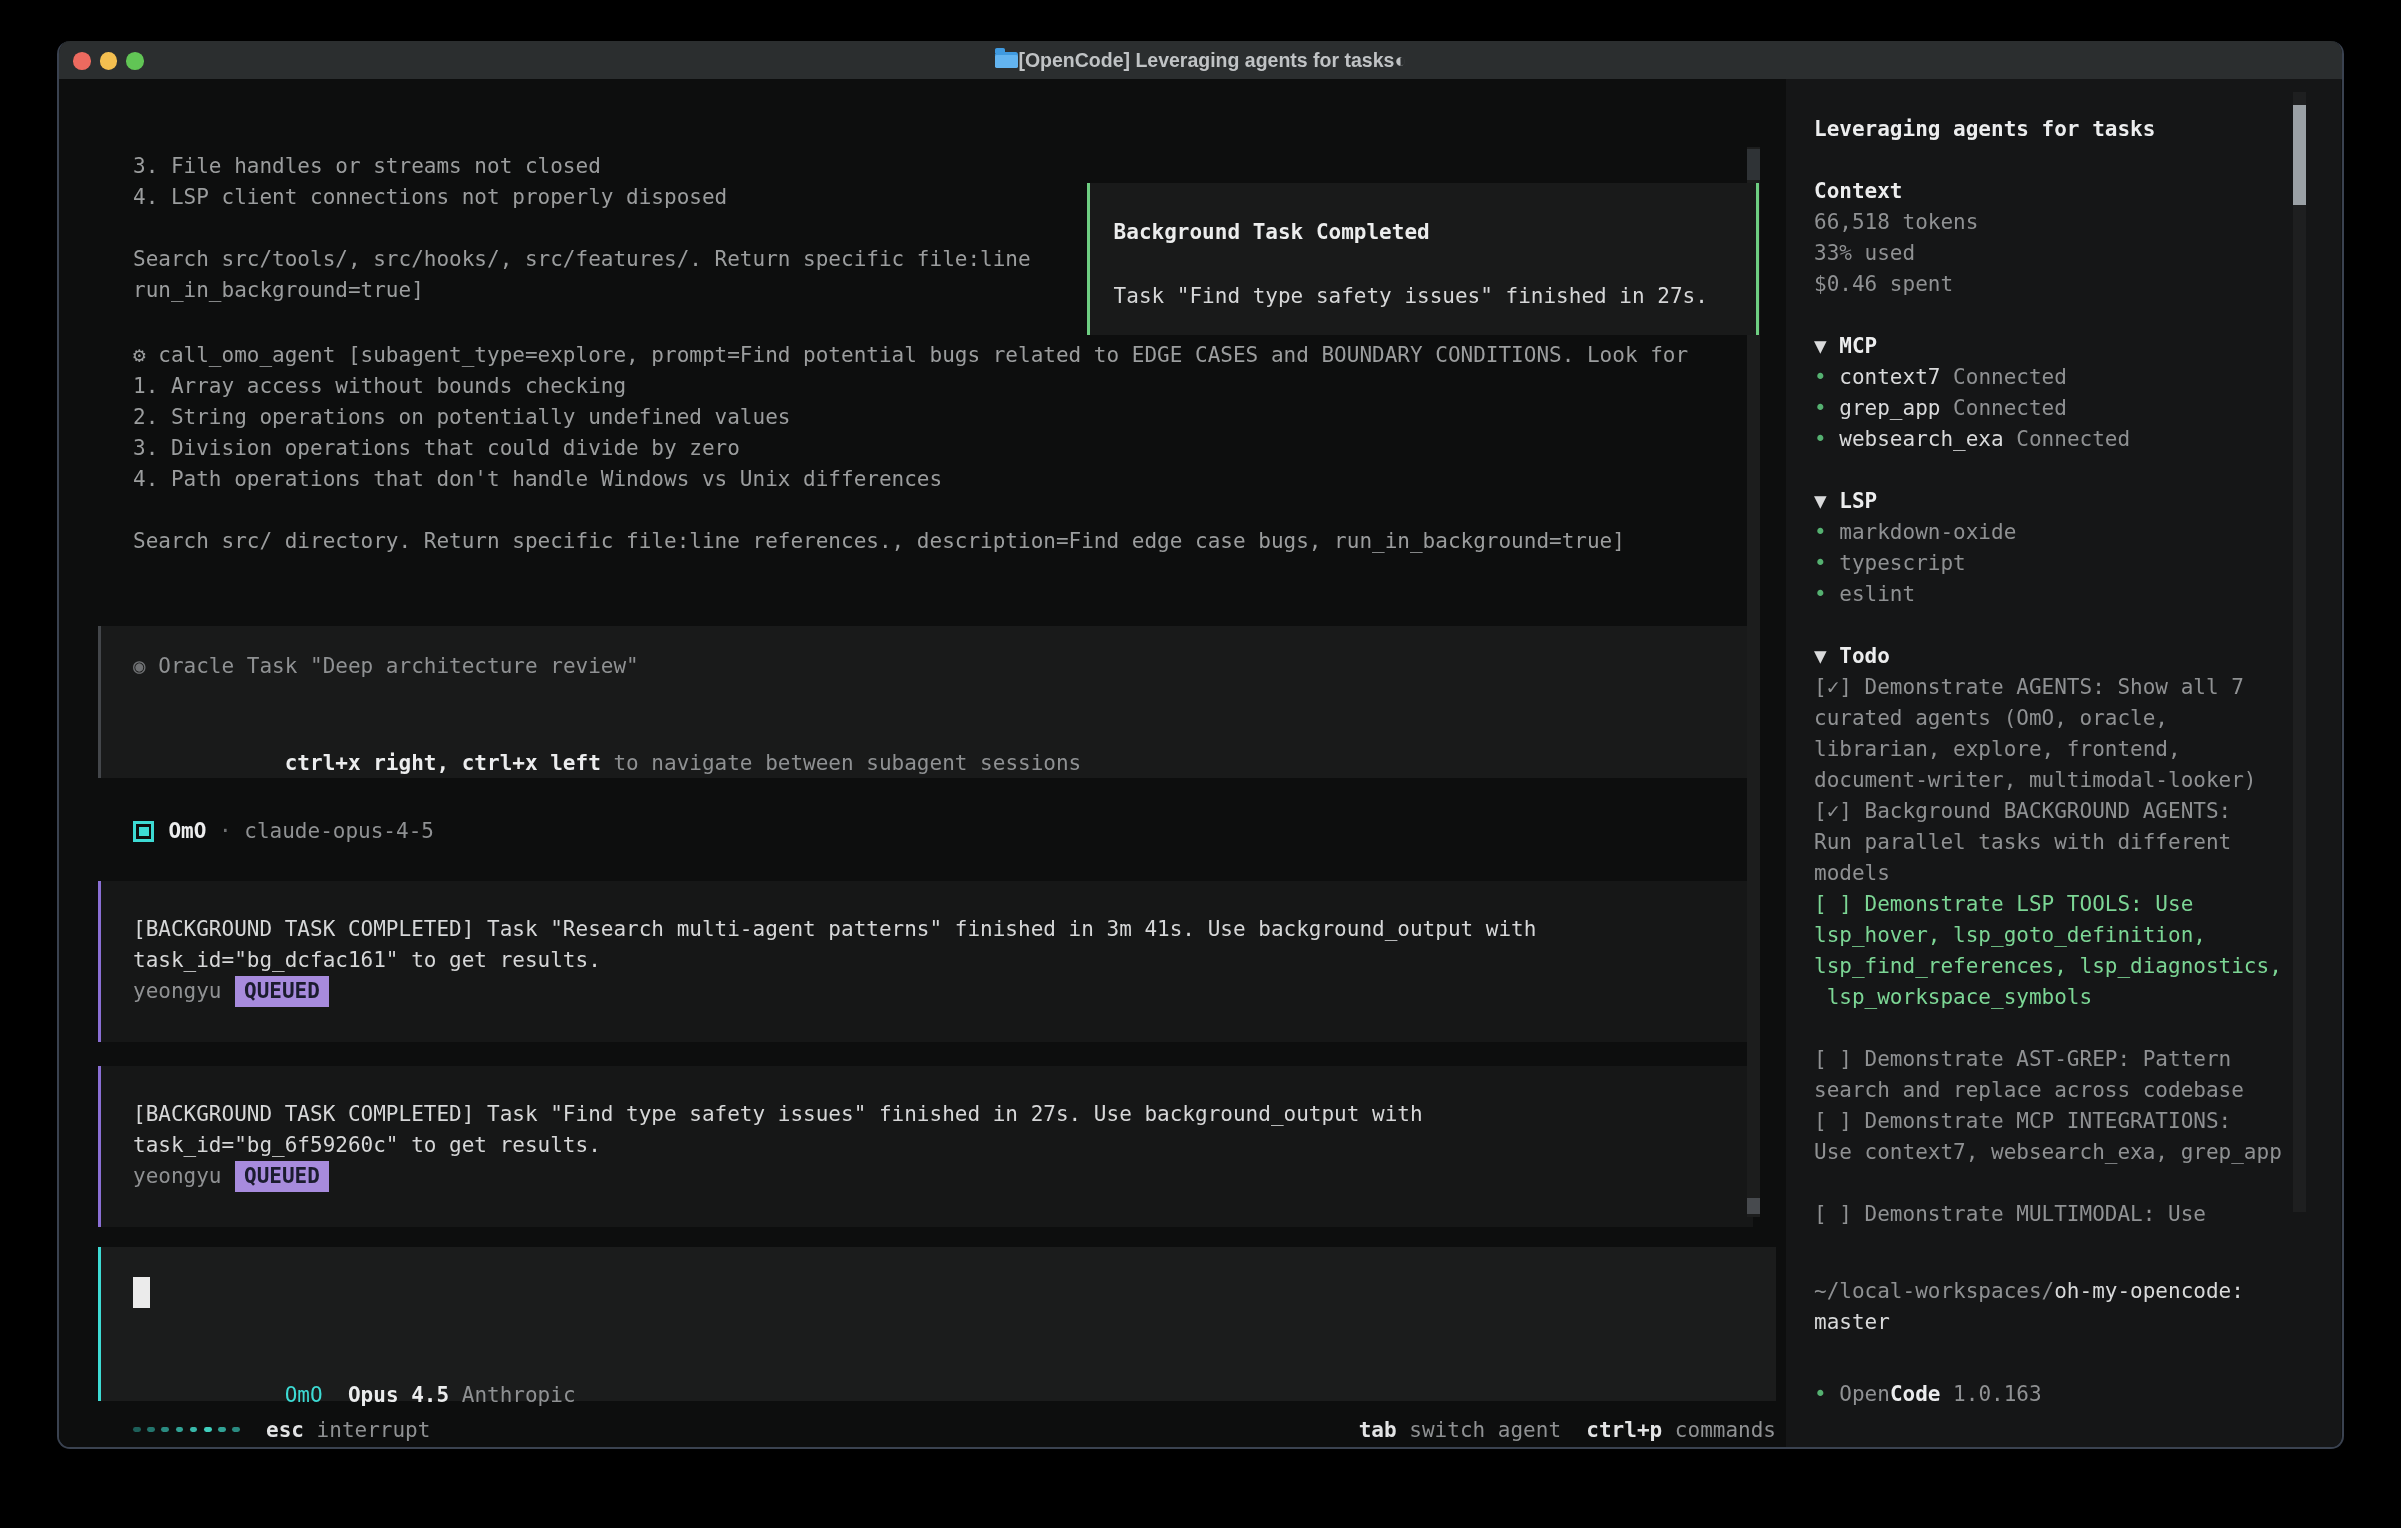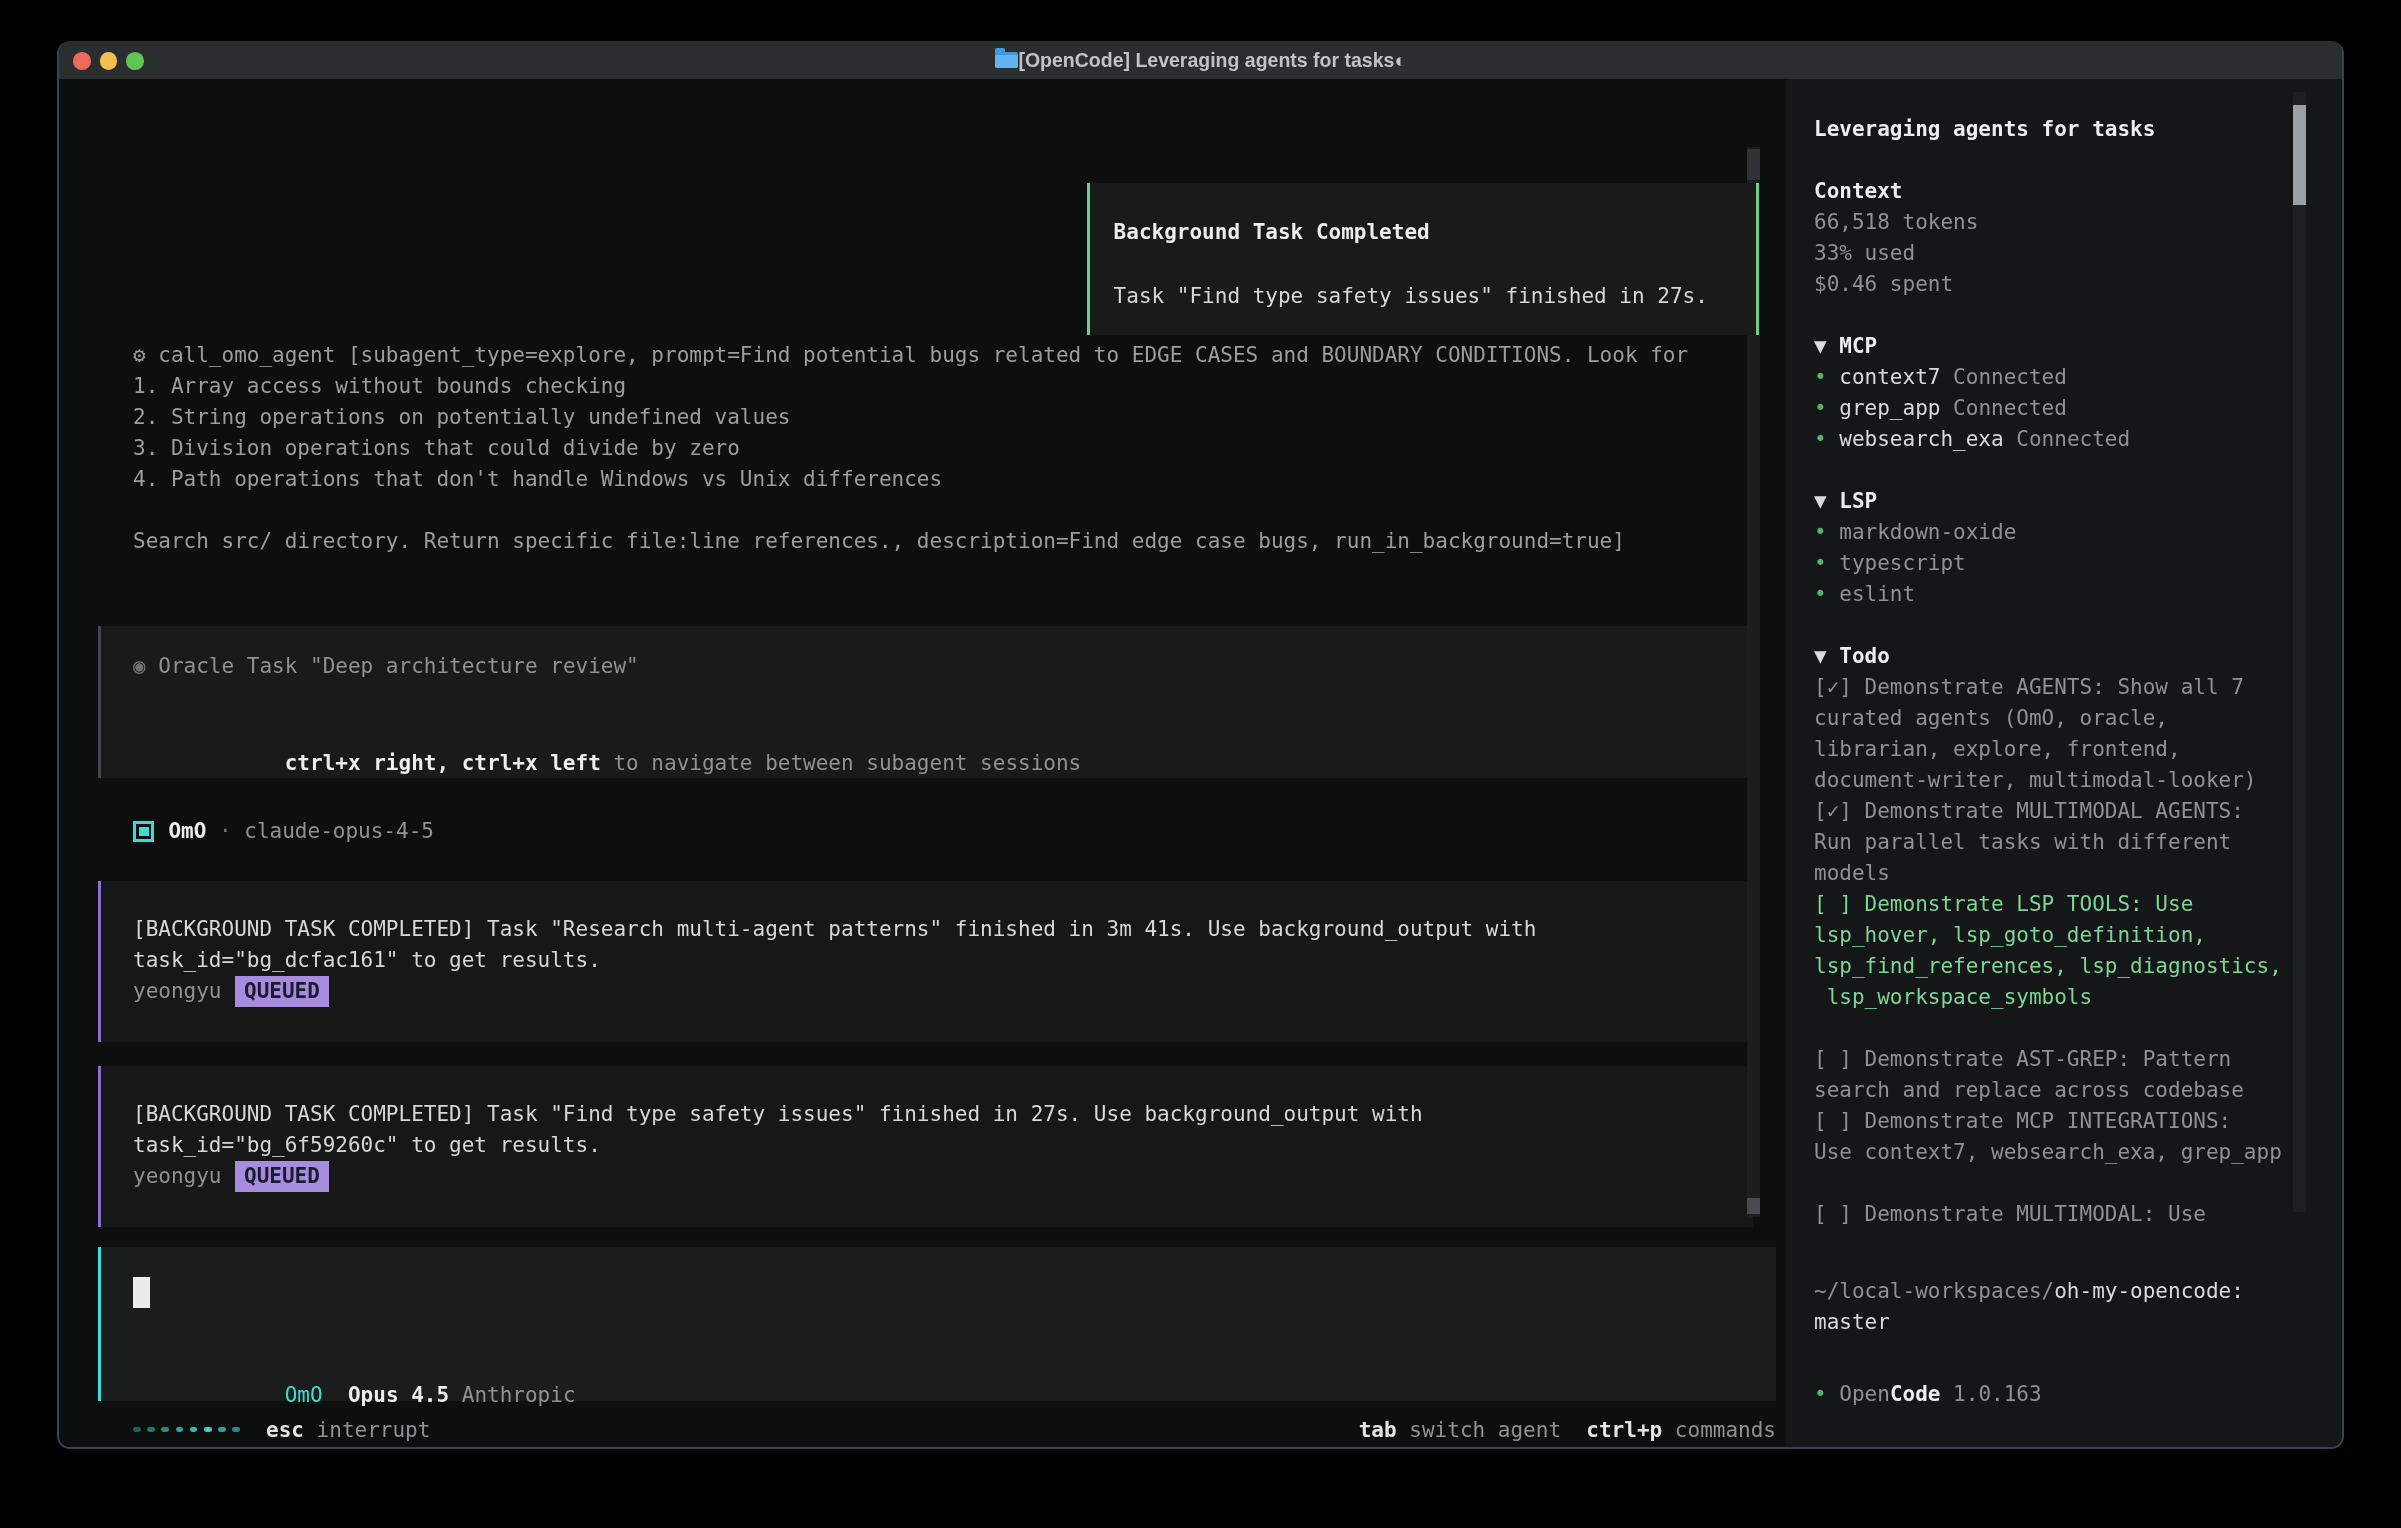--- a/index.html
+++ b/index.html
@@ -99,20 +99,27 @@
         <span class="folder-icon"></span>
         <span>[OpenCode] Leveraging agents for tasks</span>
         <span>◐</span>
       </div>
     </div>
 
     <div class="content">
 
       <div class="main">
 
+        <div class="block mono-gray" style="left:74px;top:72px;">
+            <div class="line">3. File handles or streams not closed</div>
+            <div class="line">4. LSP client connections not properly disposed</div>
+            <div class="line">&nbsp;</div>
+            <div class="line">Search src/tools/, src/hooks/, src/features/. Return specific file:line</div>
+            <div class="line">run_in_background=true]</div>
+          </div>
 
         <div class="m-track"></div>
         <div class="m-thumb-top"></div>
         <div class="m-thumb-bot"></div>
 
         <div class="toast">
           <div class="toast-title">Background Task Completed</div>
           <div class="toast-body">Task "Find type safety issues" finished in 27s.</div>
         </div>
 
@@ -187,21 +194,21 @@
             <div class="line"><span class="s-w">▼ </span><span class="s-h">LSP</span></div>
             <div class="line"><span class="s-bl">• </span><span class="s-g">markdown-oxide</span></div>
             <div class="line"><span class="s-bl">• </span><span class="s-g">typescript</span></div>
             <div class="line"><span class="s-bl">• </span><span class="s-g">eslint</span></div>
             <div class="line">&nbsp;</div>
             <div class="line"><span class="s-w">▼ </span><span class="s-h">Todo</span></div>
             <div class="line"><span class="s-g">[✓] Demonstrate AGENTS: Show all 7</span></div>
             <div class="line"><span class="s-g">curated agents (OmO, oracle,</span></div>
             <div class="line"><span class="s-g">librarian, explore, frontend,</span></div>
             <div class="line"><span class="s-g">document-writer, multimodal-looker)</span></div>
-            <div class="line"><span class="s-g">[✓] Demonstrate MULTIMODAL AGENTS:</span></div>
+            <div class="line"><span class="s-g">[✓] Background BACKGROUND AGENTS:</span></div>
             <div class="line"><span class="s-g">Run parallel tasks with different</span></div>
             <div class="line"><span class="s-g">models</span></div>
             <div class="line"><span class="s-grn">[ ] Demonstrate LSP TOOLS: Use</span></div>
             <div class="line"><span class="s-grn">lsp_hover, lsp_goto_definition,</span></div>
             <div class="line"><span class="s-grn">lsp_find_references, lsp_diagnostics,</span></div>
             <div class="line"><span class="s-grn"> lsp_workspace_symbols</span></div>
             <div class="line">&nbsp;</div>
             <div class="line"><span class="s-g">[ ] Demonstrate AST-GREP: Pattern</span></div>
             <div class="line"><span class="s-g">search and replace across codebase</span></div>
             <div class="line"><span class="s-g">[ ] Demonstrate MCP INTEGRATIONS:</span></div>

